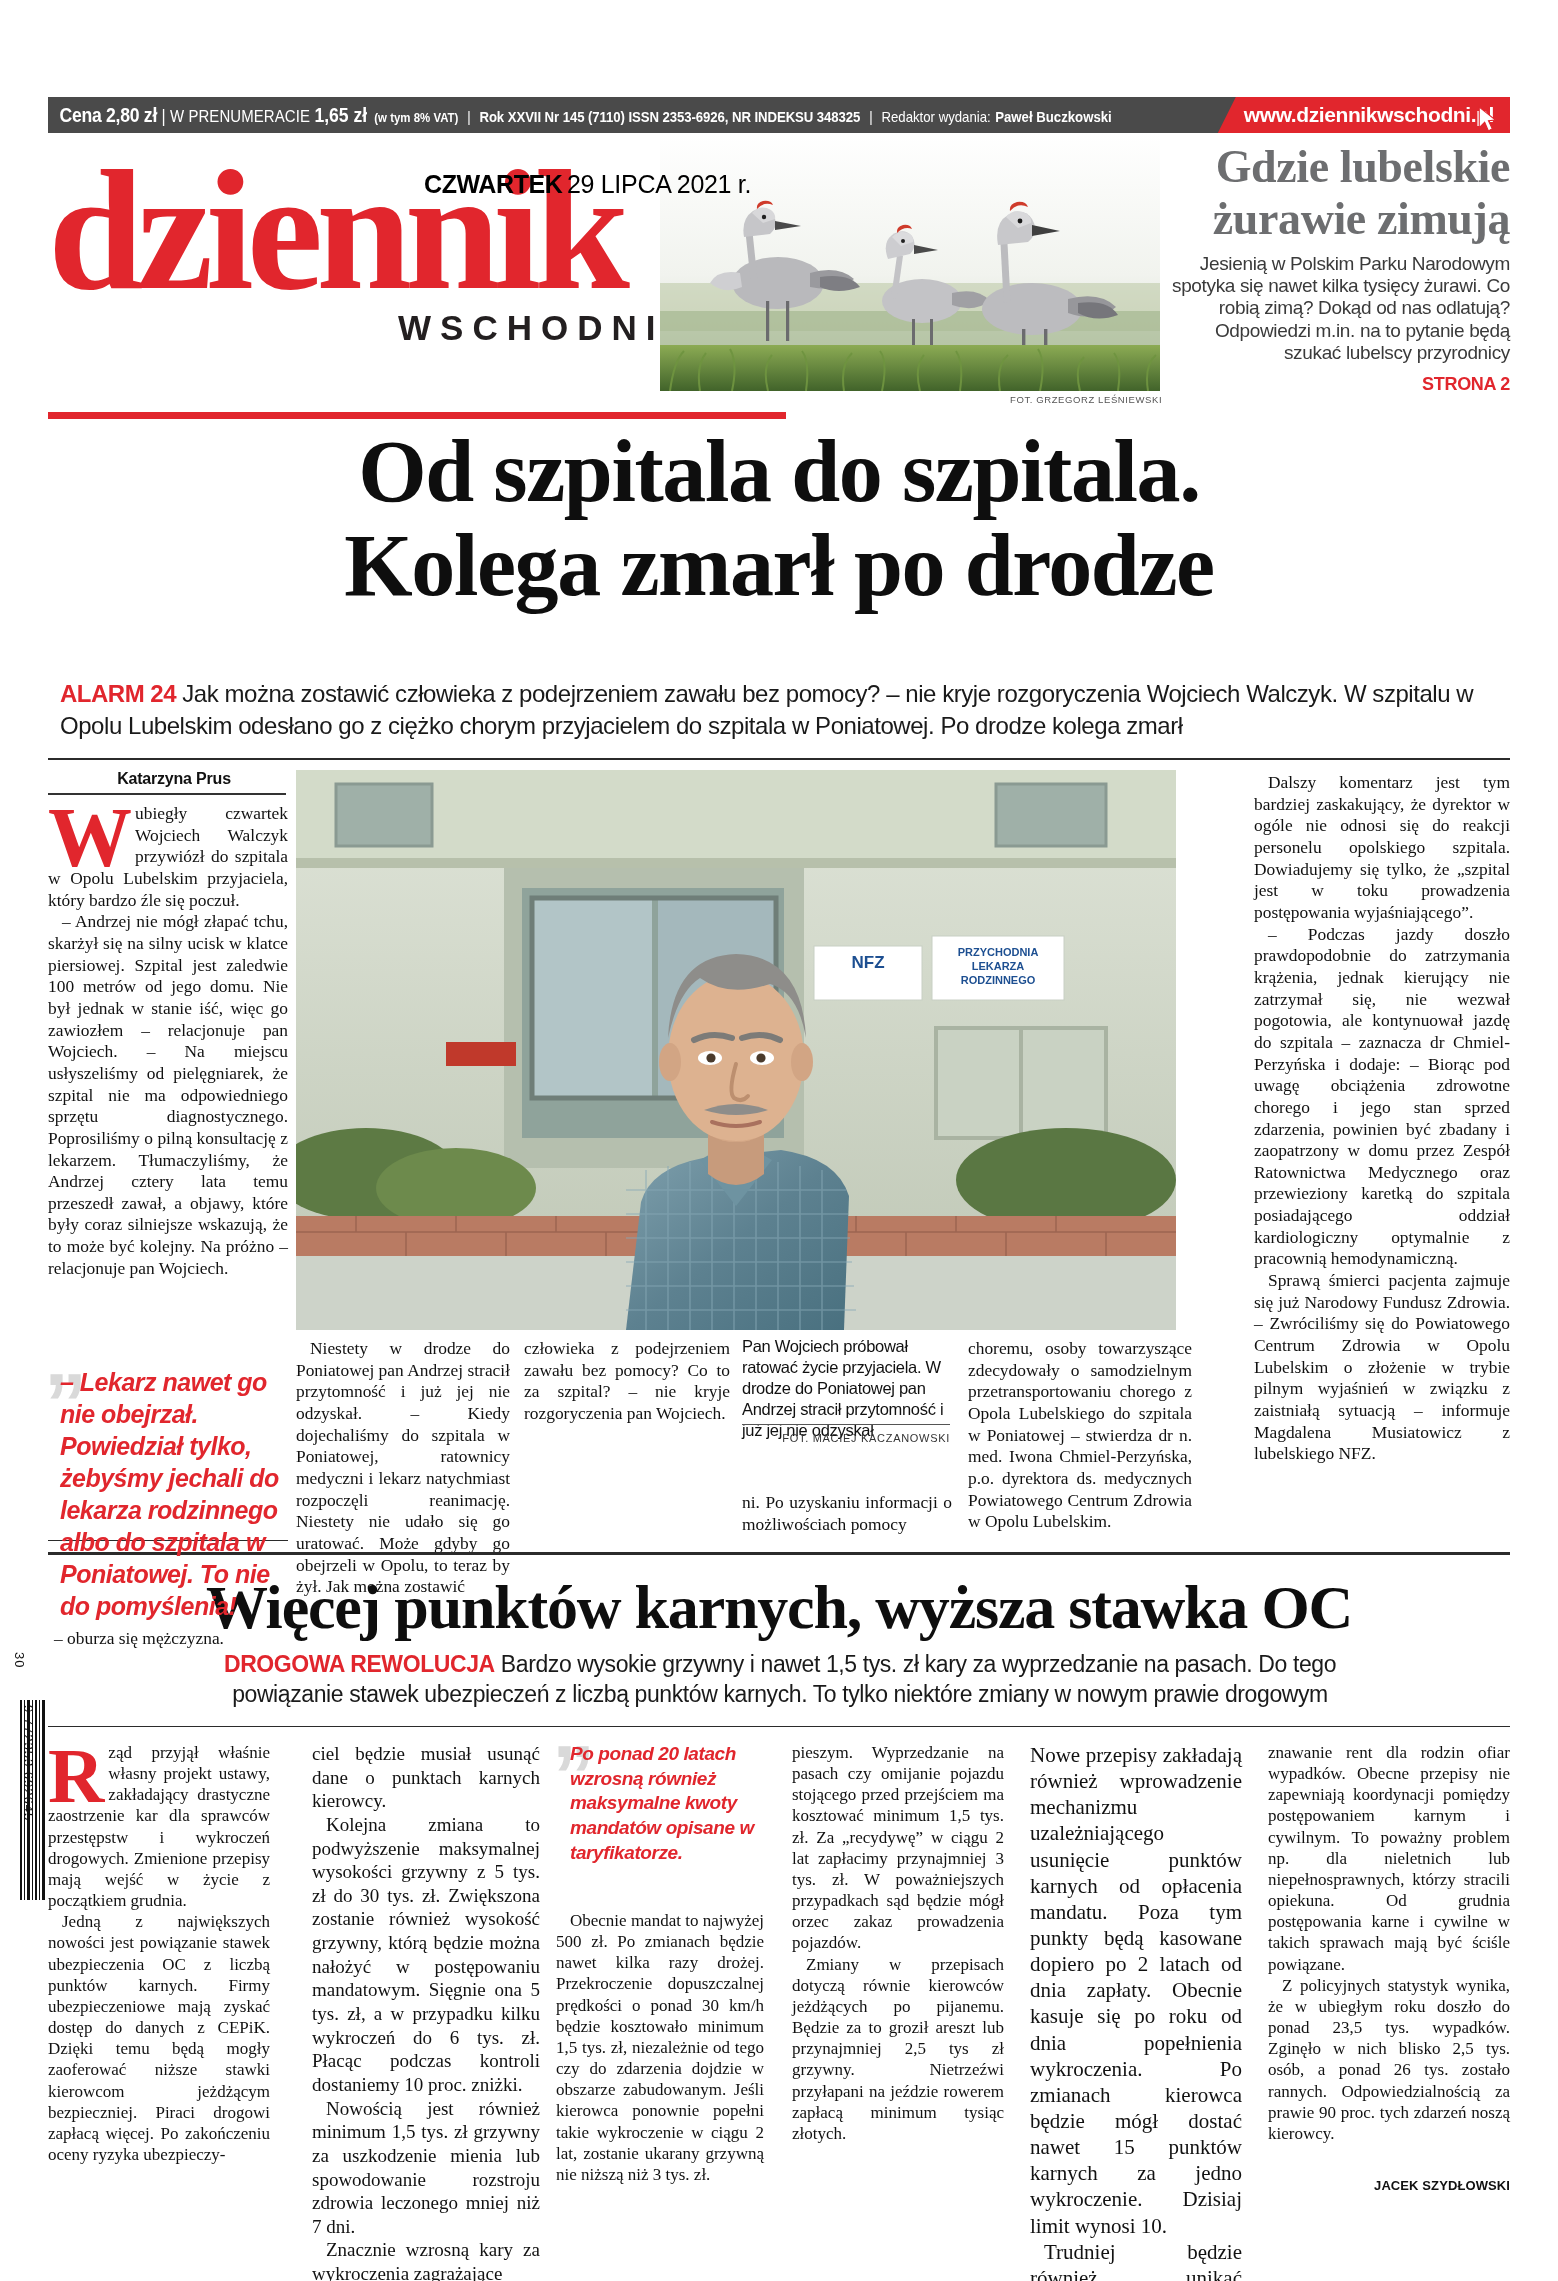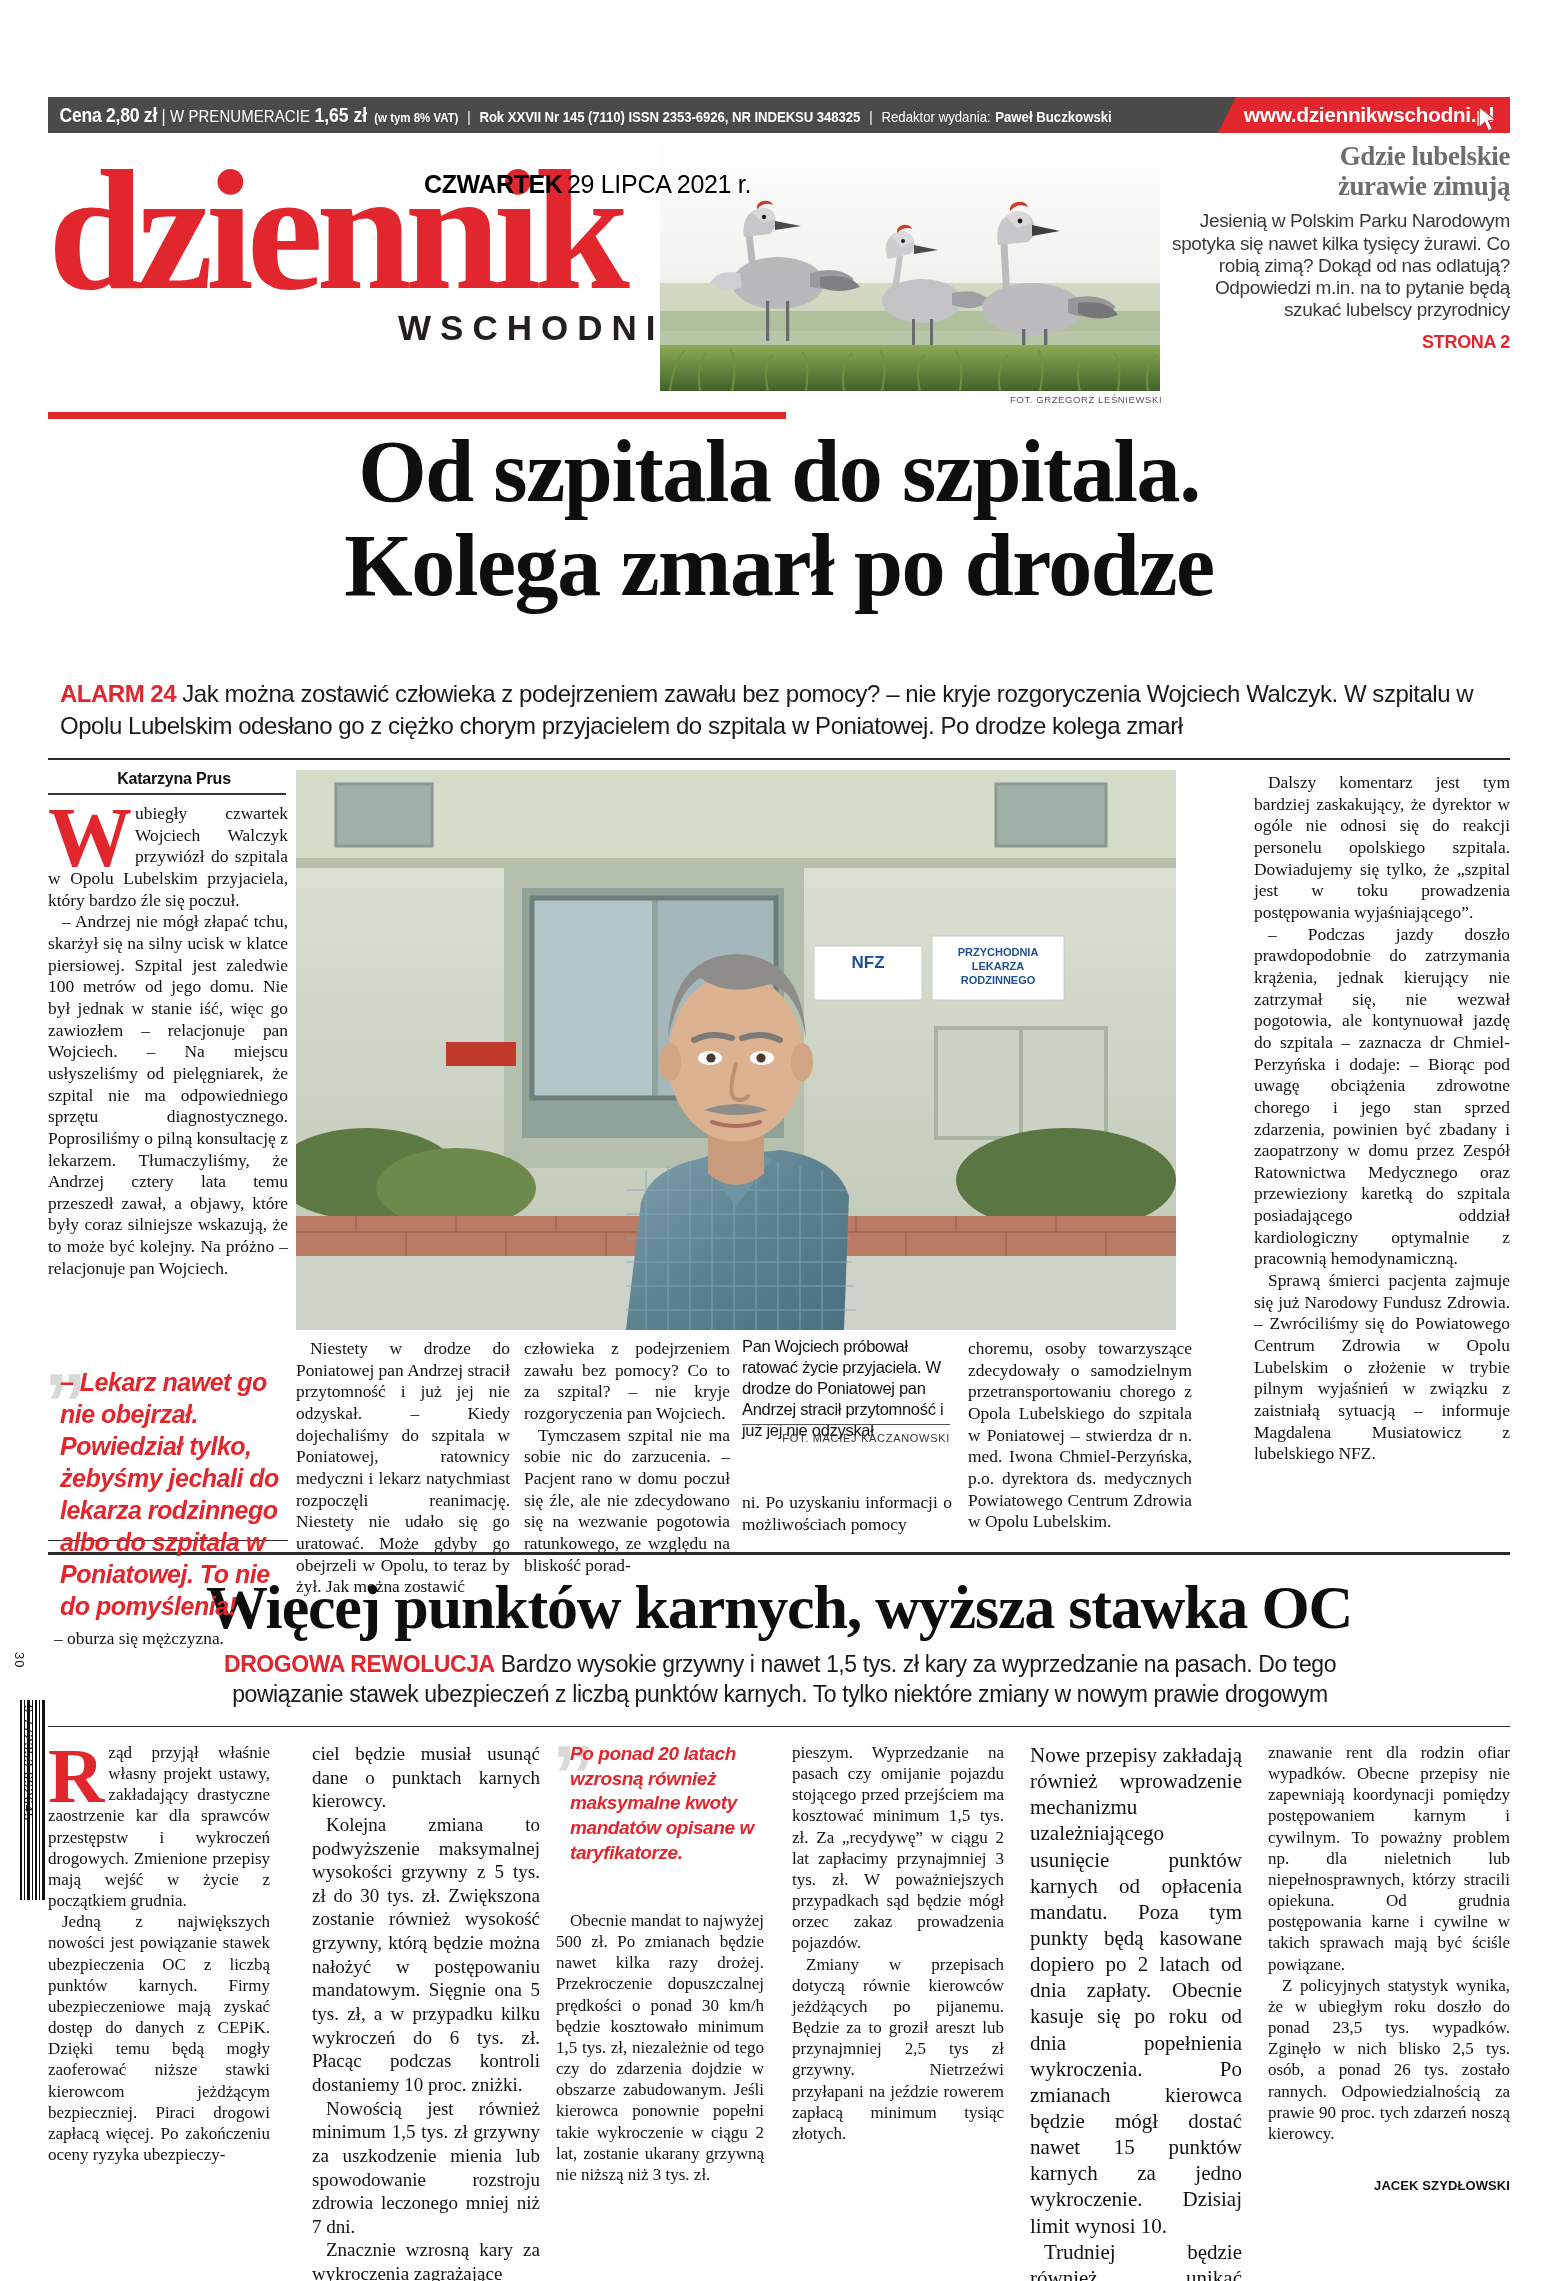--- a/index.html
+++ b/index.html
@@ -75,21 +75,21 @@
   .ph-caption {
     position:absolute; left: 1010px; top: 261px;
     font-size: 9.5px; letter-spacing: 0.6px; color:#555;
     font-family:"Liberation Sans",sans-serif;
   }
 
   
   .teaser { position:absolute; left:1166px; top:8px; width: 344px; text-align:right; }
   .teaser h2 {
     font-family:"Liberation Serif", serif; font-weight:700;
-    font-size: 27px; line-height: 1.12; color:#6d6e70; letter-spacing:-0.4px;
+    font-size: 46px; line-height: 1.12; color:#6d6e70; letter-spacing:-0.4px;
   }
   .teaser p {
     margin-top: 9px;
     font-family:"Liberation Sans",sans-serif; font-weight:400;
     font-size: 19px; line-height: 1.17; color:#3a3a3a; letter-spacing:-0.35px;
   }
   .teaser .strona {
     margin-top: 10px; color:#e1262d; font-weight:800; font-size:18px;
     letter-spacing:-0.3px; font-family:"Liberation Sans",sans-serif;
   }
@@ -490,21 +490,20 @@
       </g>
     </svg>
   </div>
 
   <div class="col" style="left:296px; top:1338px; width:214px;">
     <p>Niestety w drodze do Poniatowej pan Andrzej stracił przytomność i już jej nie odzyskał. – Kiedy dojechaliśmy do szpitala w Poniatowej, ratownicy medyczni i lekarz natychmiast rozpoczęli reanimację. Niestety nie udało się go uratować. Może gdyby go obejrzeli w Opolu, to teraz by żył. Jak można zostawić</p>
   </div>
 
   <div class="col" style="left:524px; top:1338px; width:206px;">
     <p class="noindent">człowieka z podejrzeniem zawału bez pomocy? Co to za szpital? – nie kryje rozgoryczenia pan Wojciech.</p>
-    <p>Tymczasem szpital nie ma sobie nic do zarzucenia. – Pacjent rano w domu poczuł się źle, ale nie zdecydowano się na wezwanie pogotowia ratunkowego, ze względu na bliskość porad-</p>
   </div>
 
   <div class="photo-caption">Pan Wojciech próbował ratować życie przyjaciela. W drodze do Poniatowej pan Andrzej stracił przytomność i już jej nie odzyskał</div>
   <div class="credit-rule"></div>
   <div class="photo-credit">FOT. MACIEJ KACZANOWSKI</div>
   <div class="col" style="left:742px; top:1492px; width:210px;">
     <p class="noindent">ni. Po uzyskaniu informacji o możliwościach pomocy</p>
   </div>
 
   <div class="col" style="left:968px; top:1338px; width:224px;">

